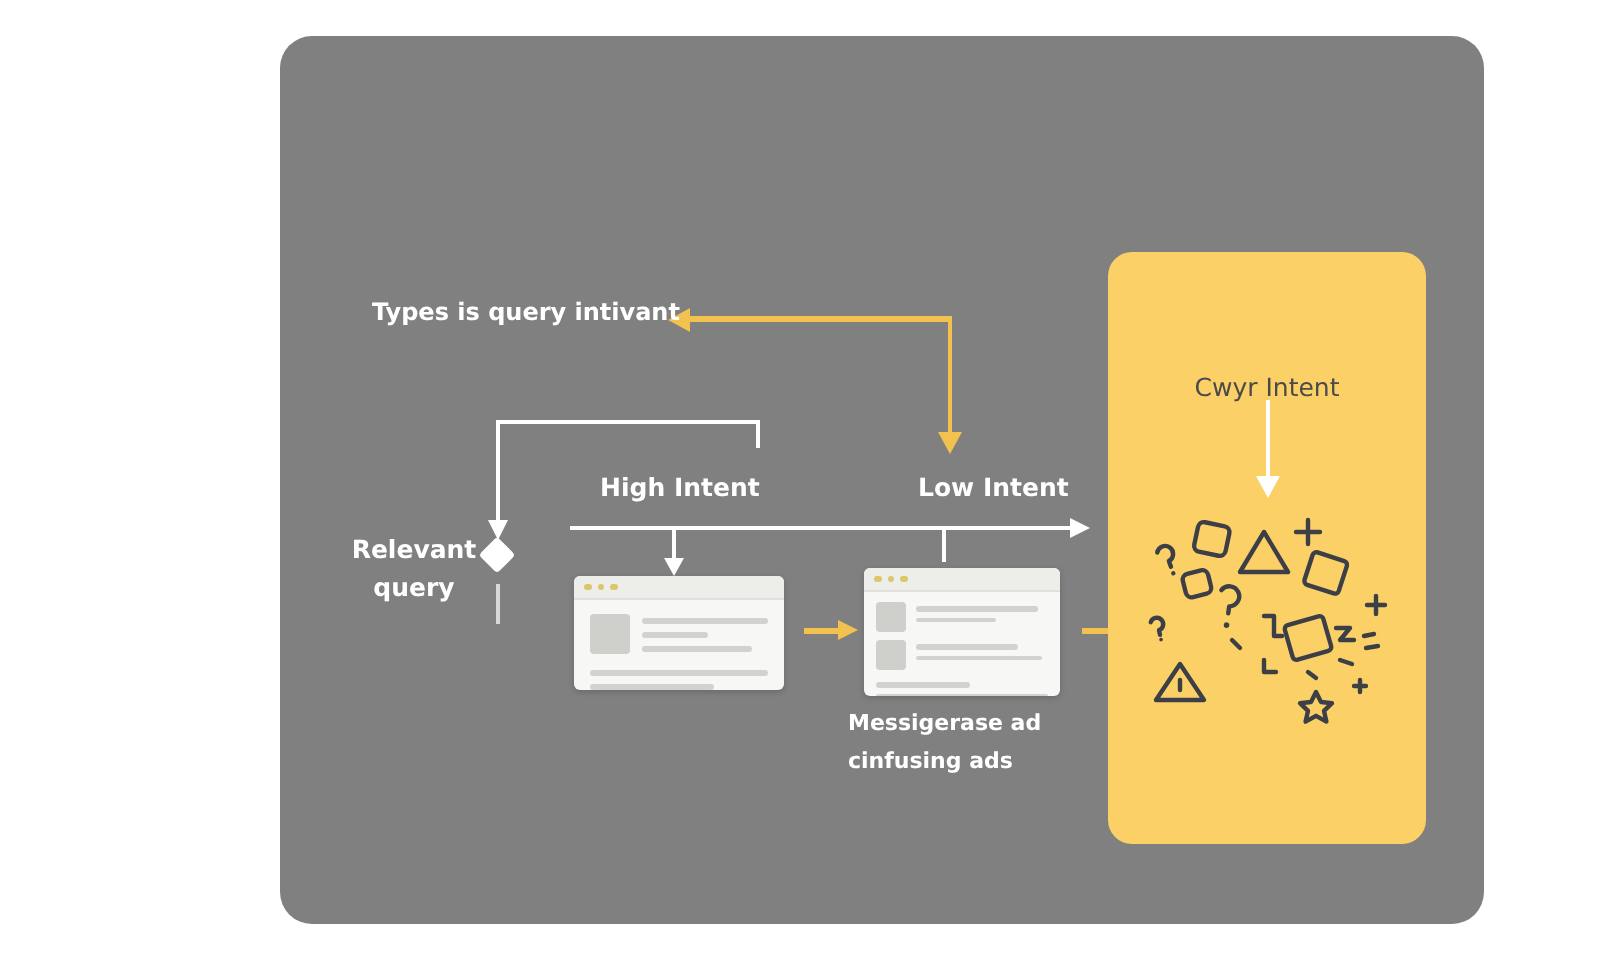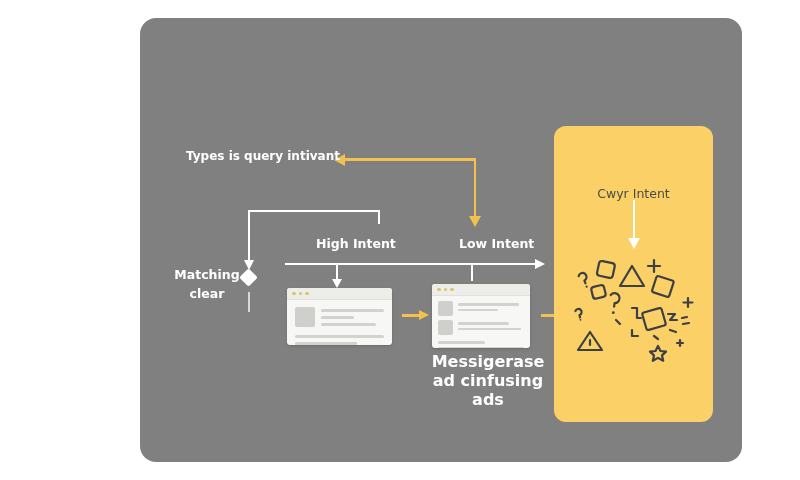--- a/index.html
+++ b/index.html
@@ -69,36 +69,34 @@
     width: 70px;
     text-align: center;
     line-height: 19px;
     white-space: normal;
     font-size: 12.5px;
   }
   #lbl-high-intent {
     left: 300px;
     top: 236px;
     font-size: 12.5px;
-    margin-left: 16px;
   }
   #lbl-low-intent {
     left: 437px;
     top: 236px;
     font-size: 12.5px;
     margin-left: 22px;
   }
   #lbl-ad-caption {
     left: 424px;
     top: 352px;
     width: 128px;
-    text-align: center;
     line-height: 19px;
     white-space: normal;
-    font-size: 16px;
+    font-size: 11px;
   }
 
   
   #y-elbow-h {
     position: absolute;
     left: 344px;
     top: 158px;
     width: 132px;
     height: 2.5px;
     background: #f2c14e;
@@ -370,21 +368,21 @@
 
   <div id="card"></div>
 
 
   <div id="y-elbow-h"></div>
   <div id="y-elbow-v"></div>
   <div id="y-elbow-head"></div>
   <div id="y-elbow-head-down"></div>
 
   <div class="label" id="lbl-query">Types is query intivant</div>
-  <div class="label" id="lbl-relevant">Matching clear</div>
+  <div class="label" id="lbl-relevant">Relevant query</div>
   <div class="label" id="lbl-high-intent">High Intent</div>
   <div class="label" id="lbl-low-intent">Low Intent</div>
   <div class="label" id="lbl-ad-caption">Messigerase ad cinfusing ads</div>
 
   <div id="w-elbow-h"></div>
   <div id="w-elbow-v-right"></div>
   <div id="w-elbow-v-left"></div>
   <div id="w-elbow-head"></div>
   <div id="w-diamond"></div>
   <div id="w-tail"></div>

